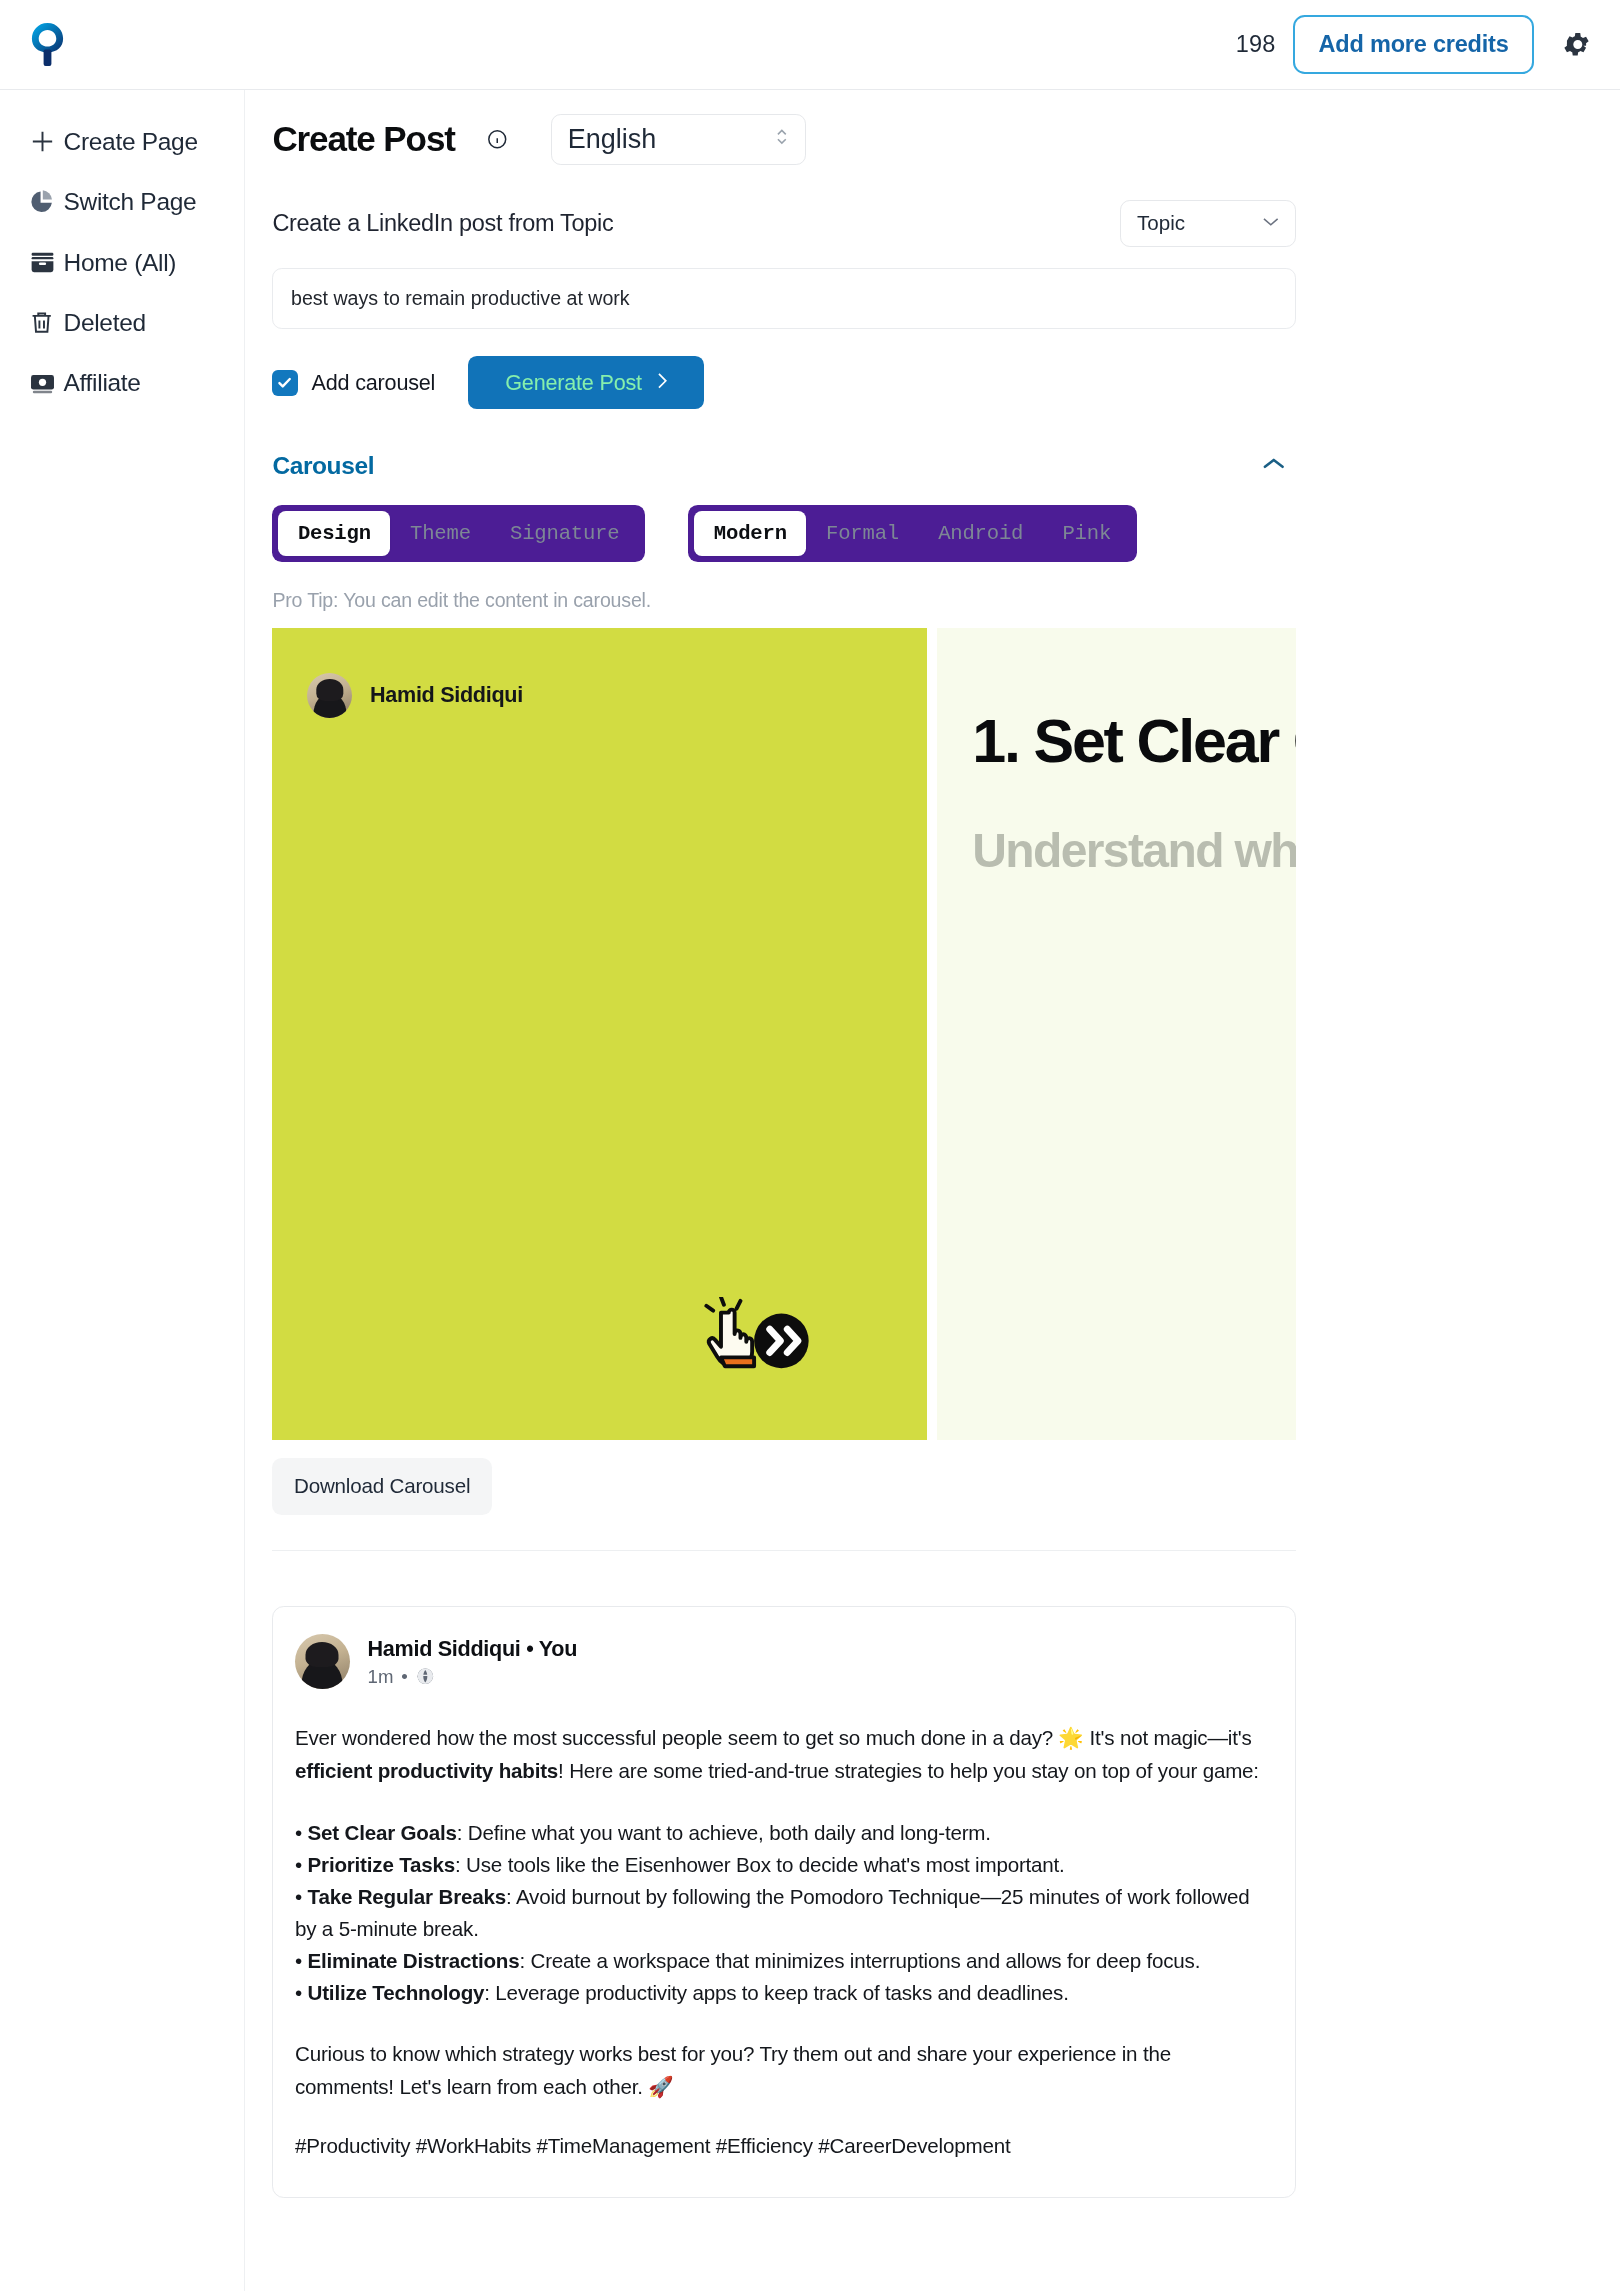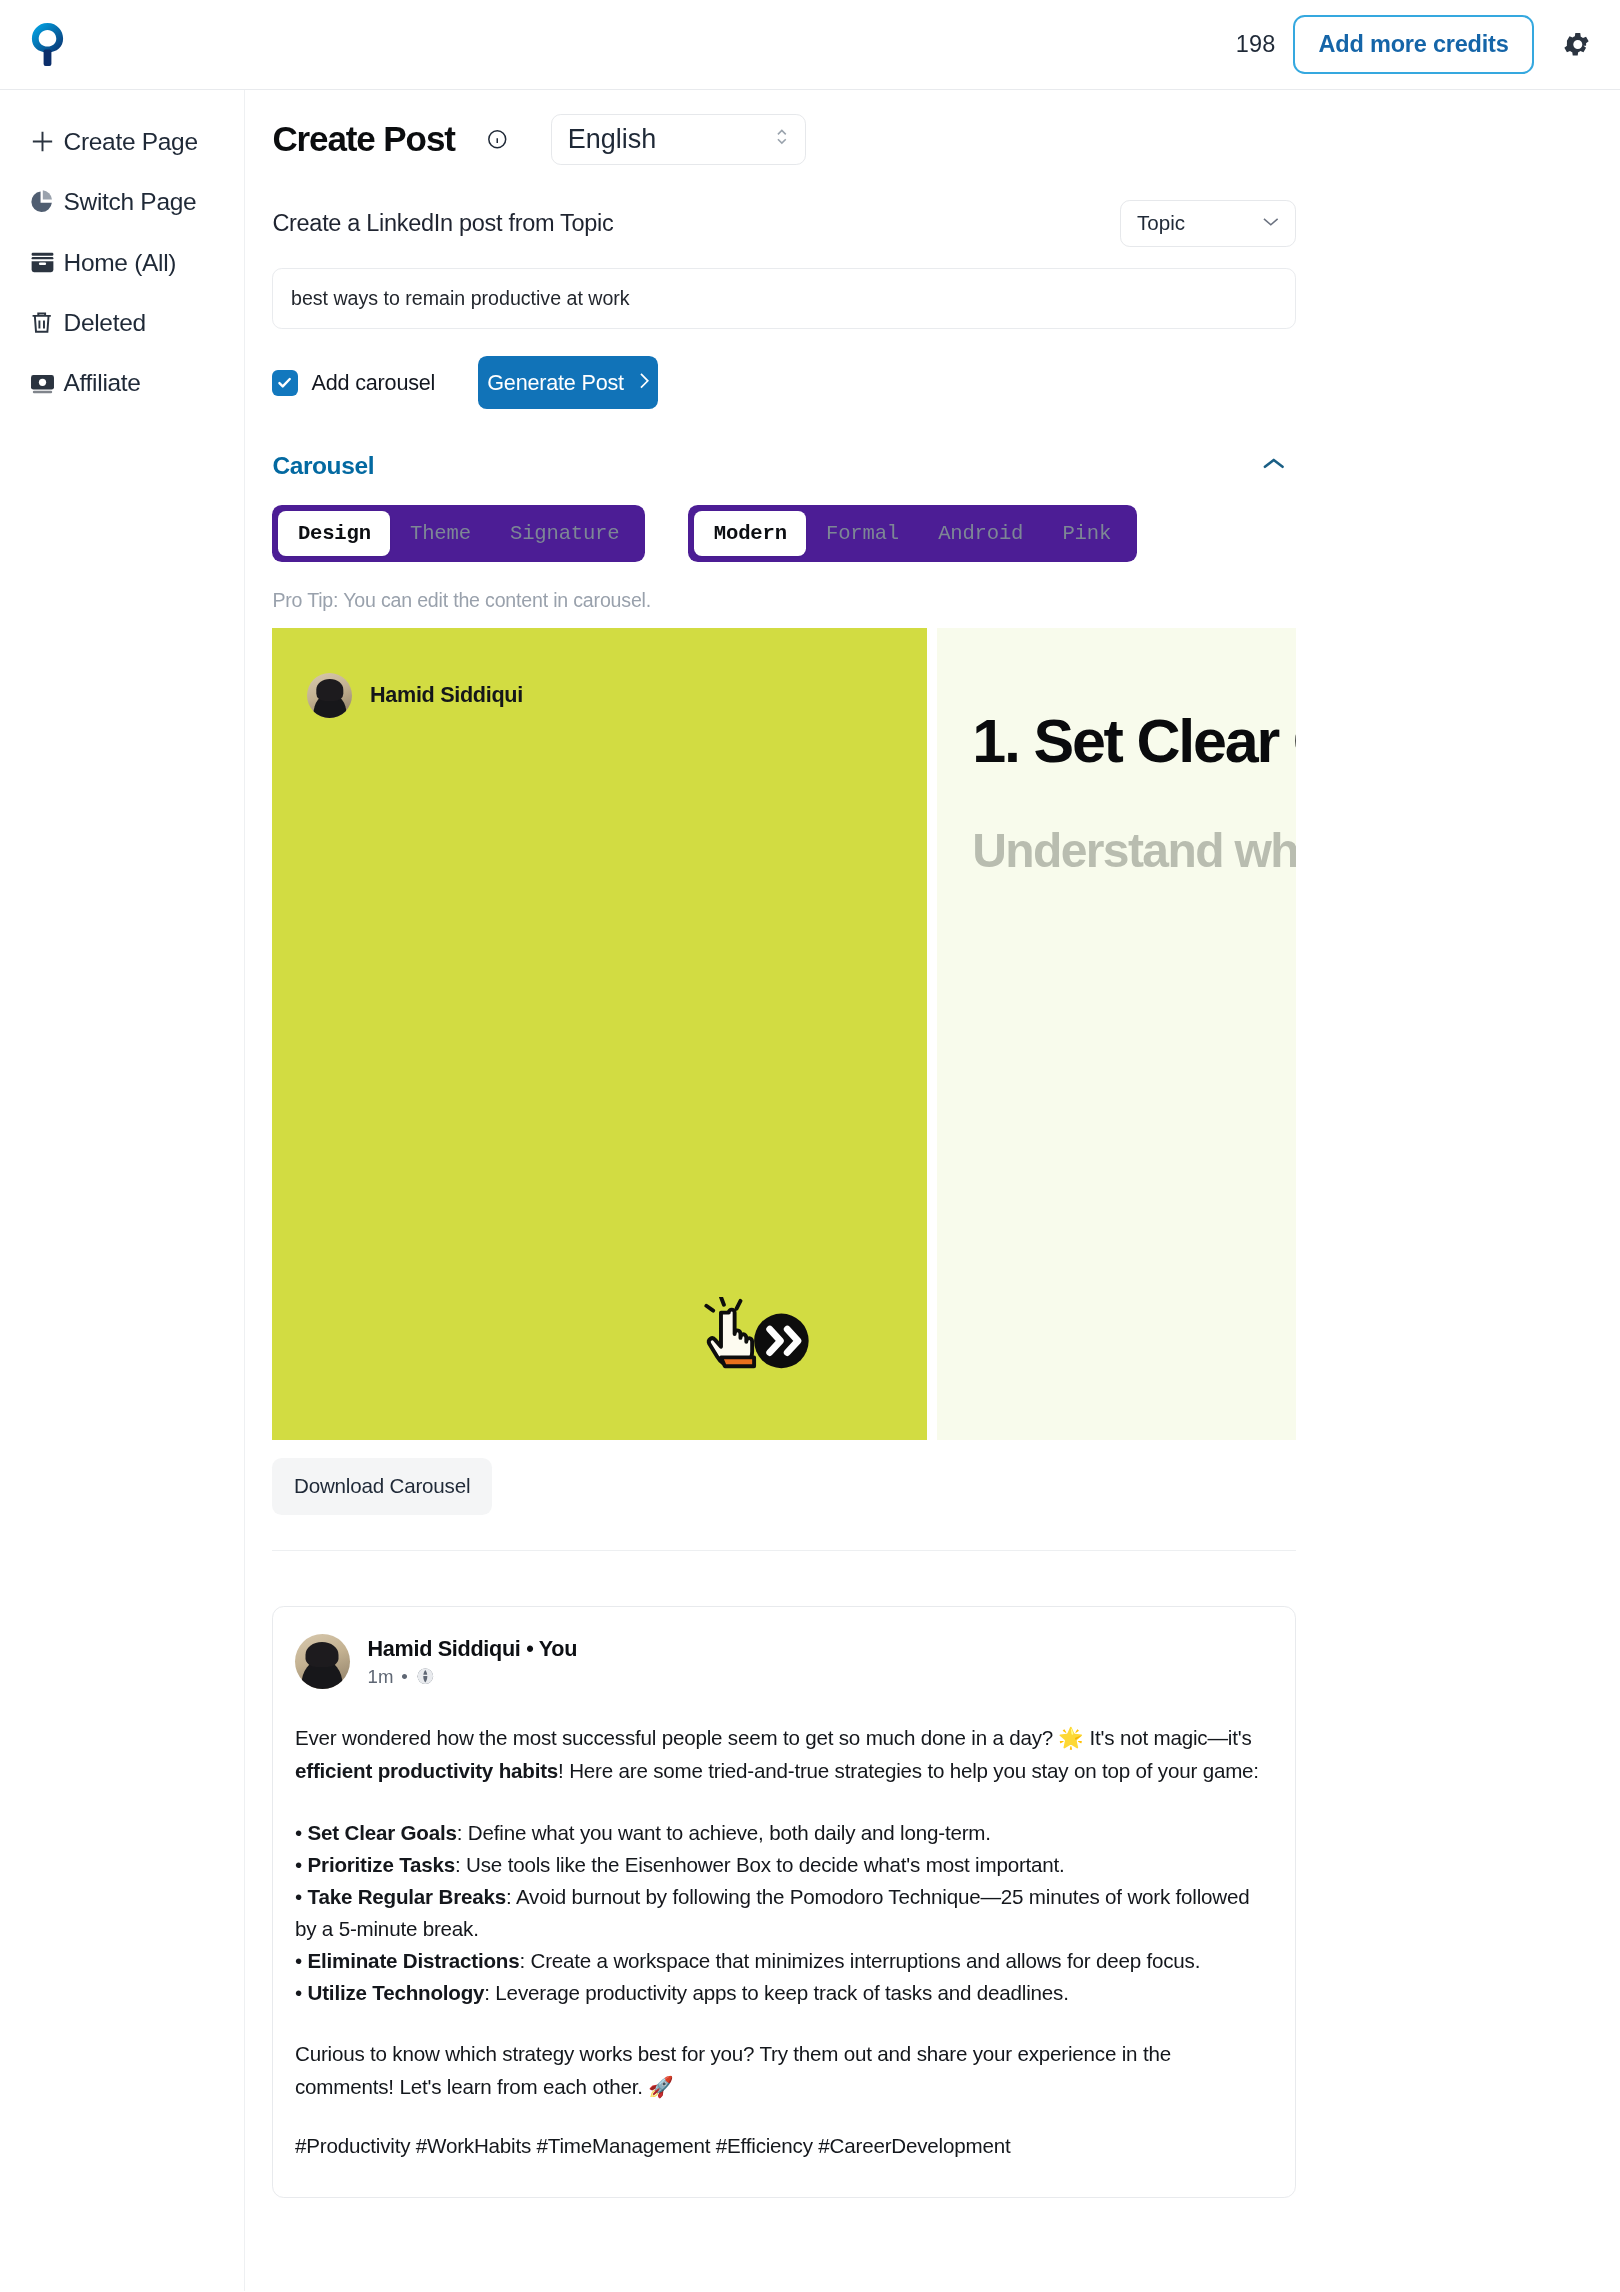--- a/index.html
+++ b/index.html
@@ -136,37 +136,37 @@
     border-radius: 9.8px;
     padding: 0 17.6px;
     font-size: 19.6px;
     color: #23272e;
     font-family: "Liberation Sans", sans-serif;
     background: #fff;
     outline: none;
   }
 
   
-  .actions { margin-top: 27.4px; display: flex; align-items: center; gap: 43px; }
+  .actions { margin-top: 27.4px; display: flex; align-items: center; gap: 33px; }
   .cb-wrap { display: flex; align-items: center; gap: 13.7px; cursor: pointer; }
   .cb {
     width: 25.5px; height: 25.5px;
     background: #1278BE;
     border-radius: 5.9px;
     display:flex; align-items:center; justify-content:center;
   }
   .cb svg { display:block; }
   .cb-label { font-size: 21.6px; color: #131720; letter-spacing: -0.2px; }
   .gen-btn {
     background: #1173B8;
-    color: #ffffff;
+    color: #86efac;
     border: none;
     border-radius: 8.8px;
     height: 53px;
-    padding: 0 9px;
+    padding: 0 37px;
     font-size: 21.6px;
     letter-spacing: -0.2px;
     cursor: pointer;
     display: flex; align-items: center; gap: 13.7px;
     font-family: "Liberation Sans", sans-serif;
   }
 
   
   .carousel-head {
     margin-top: 41px;

